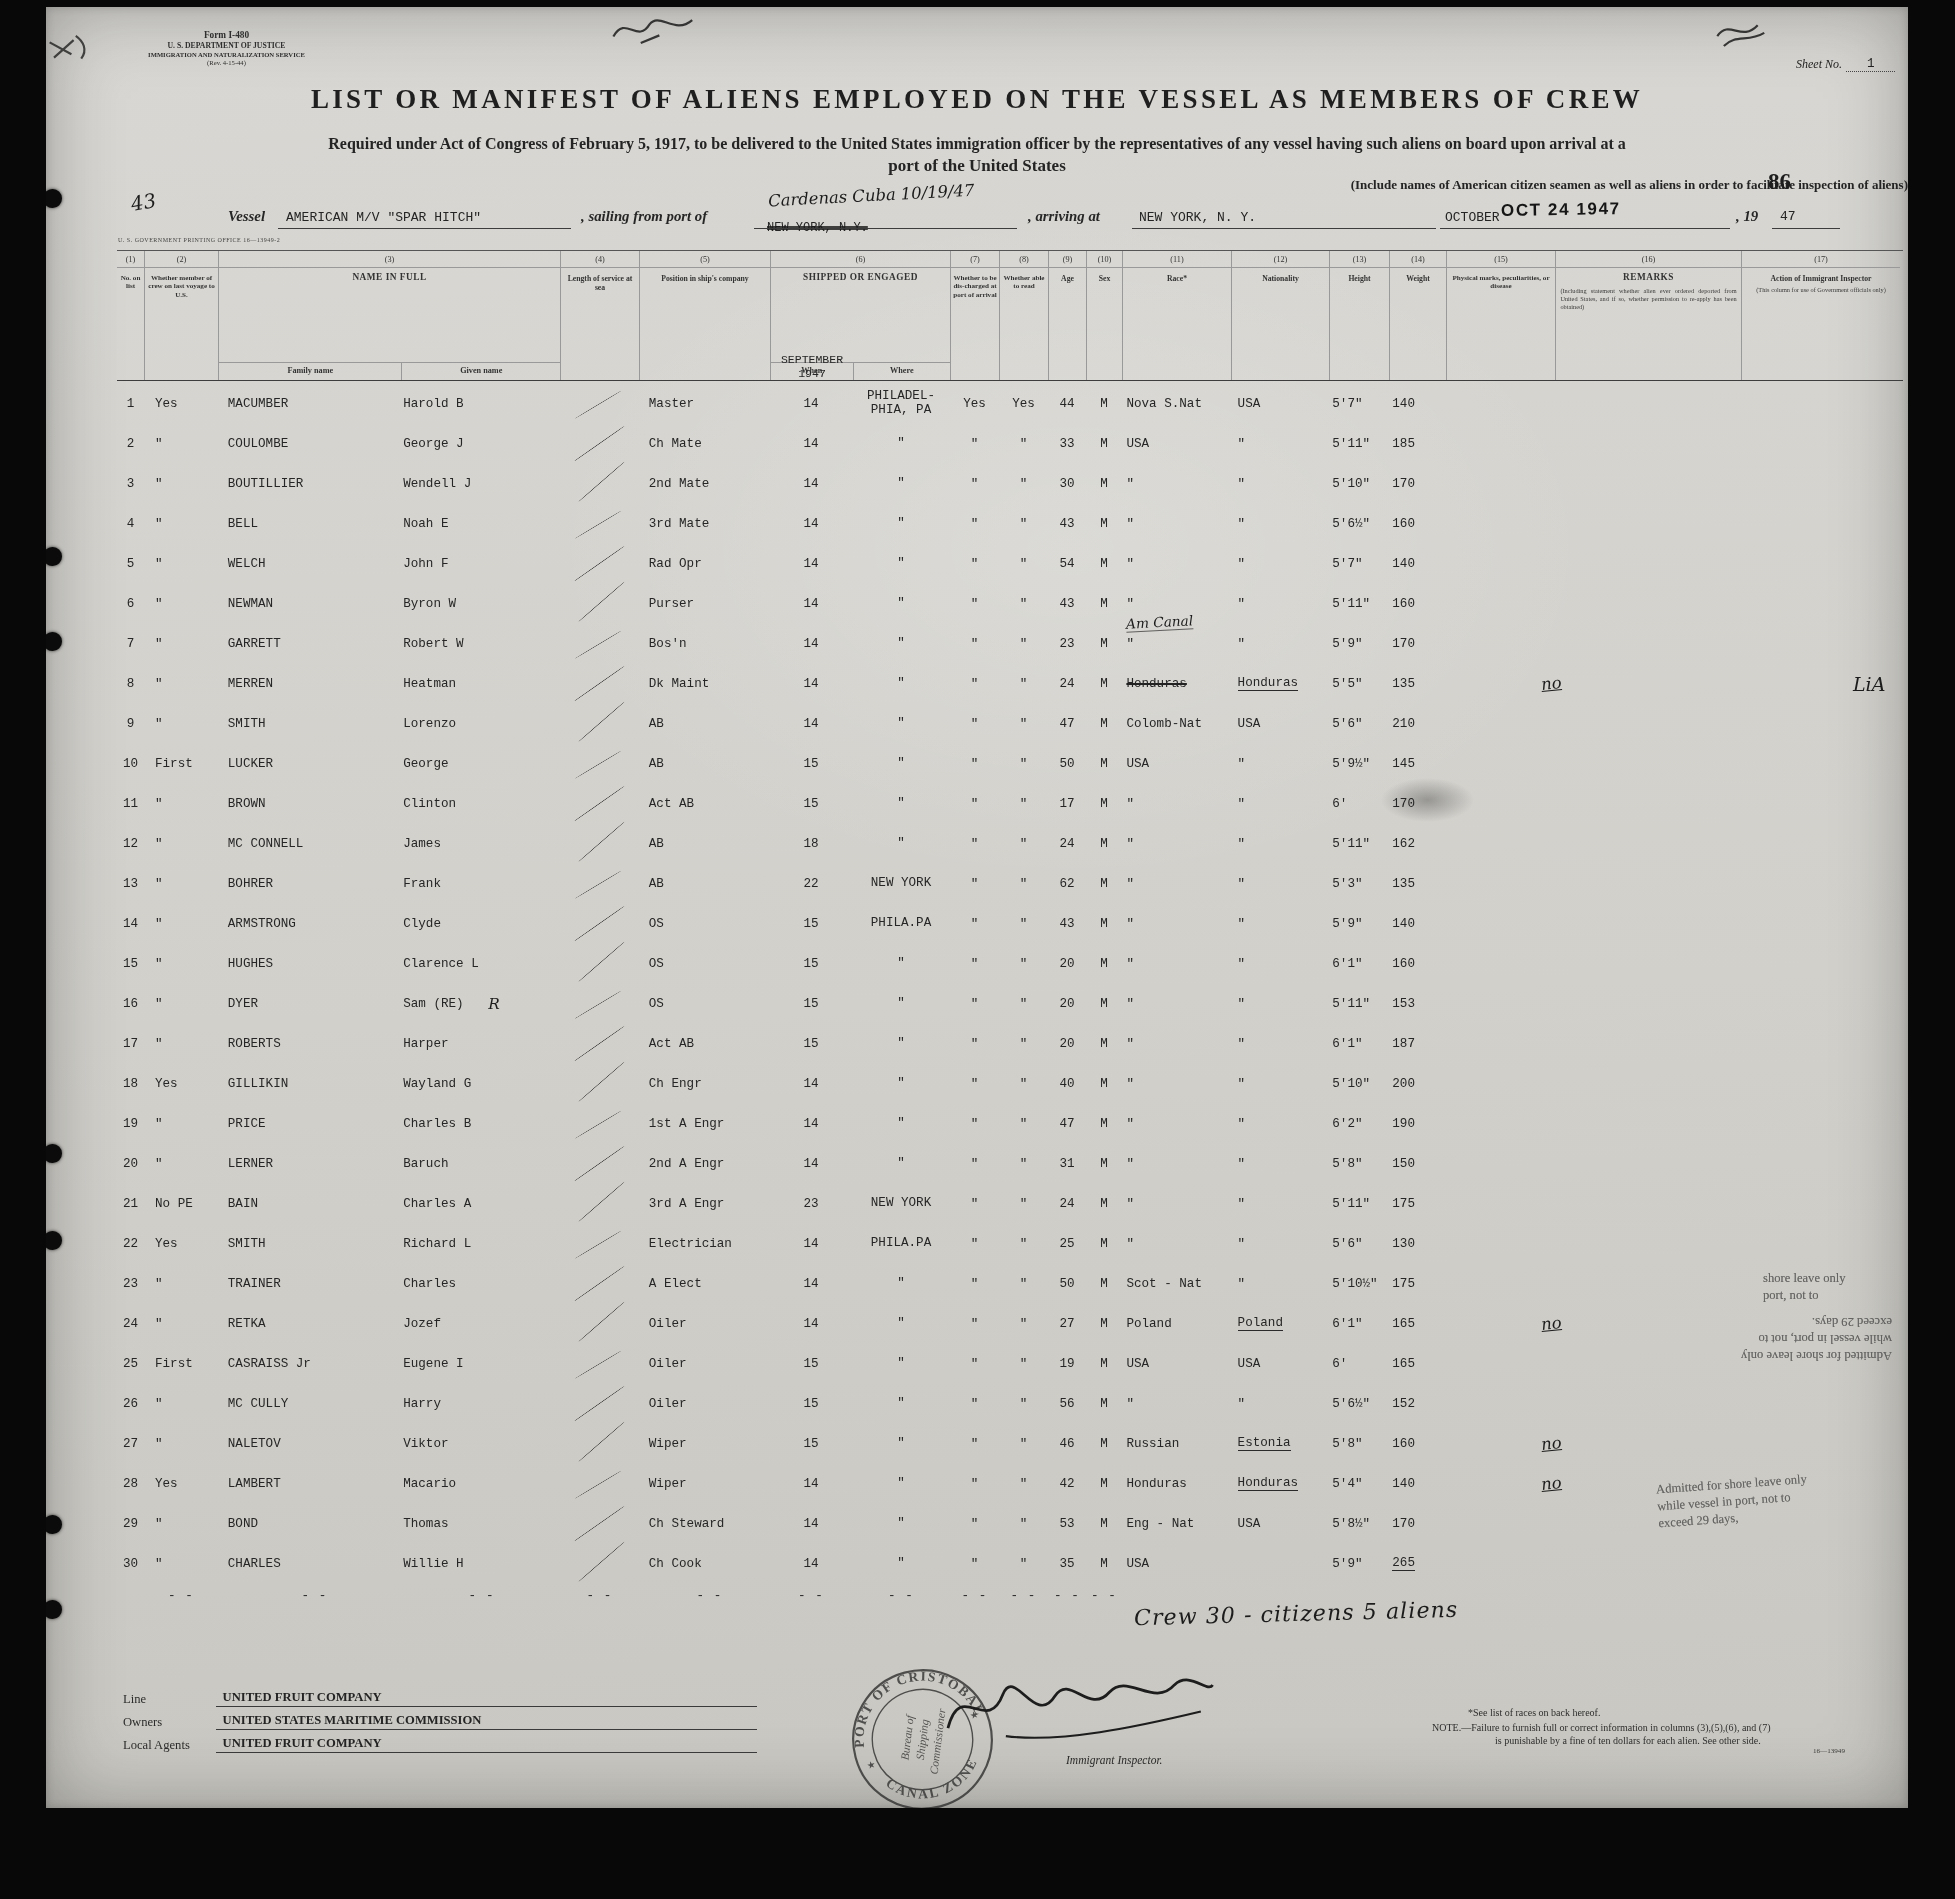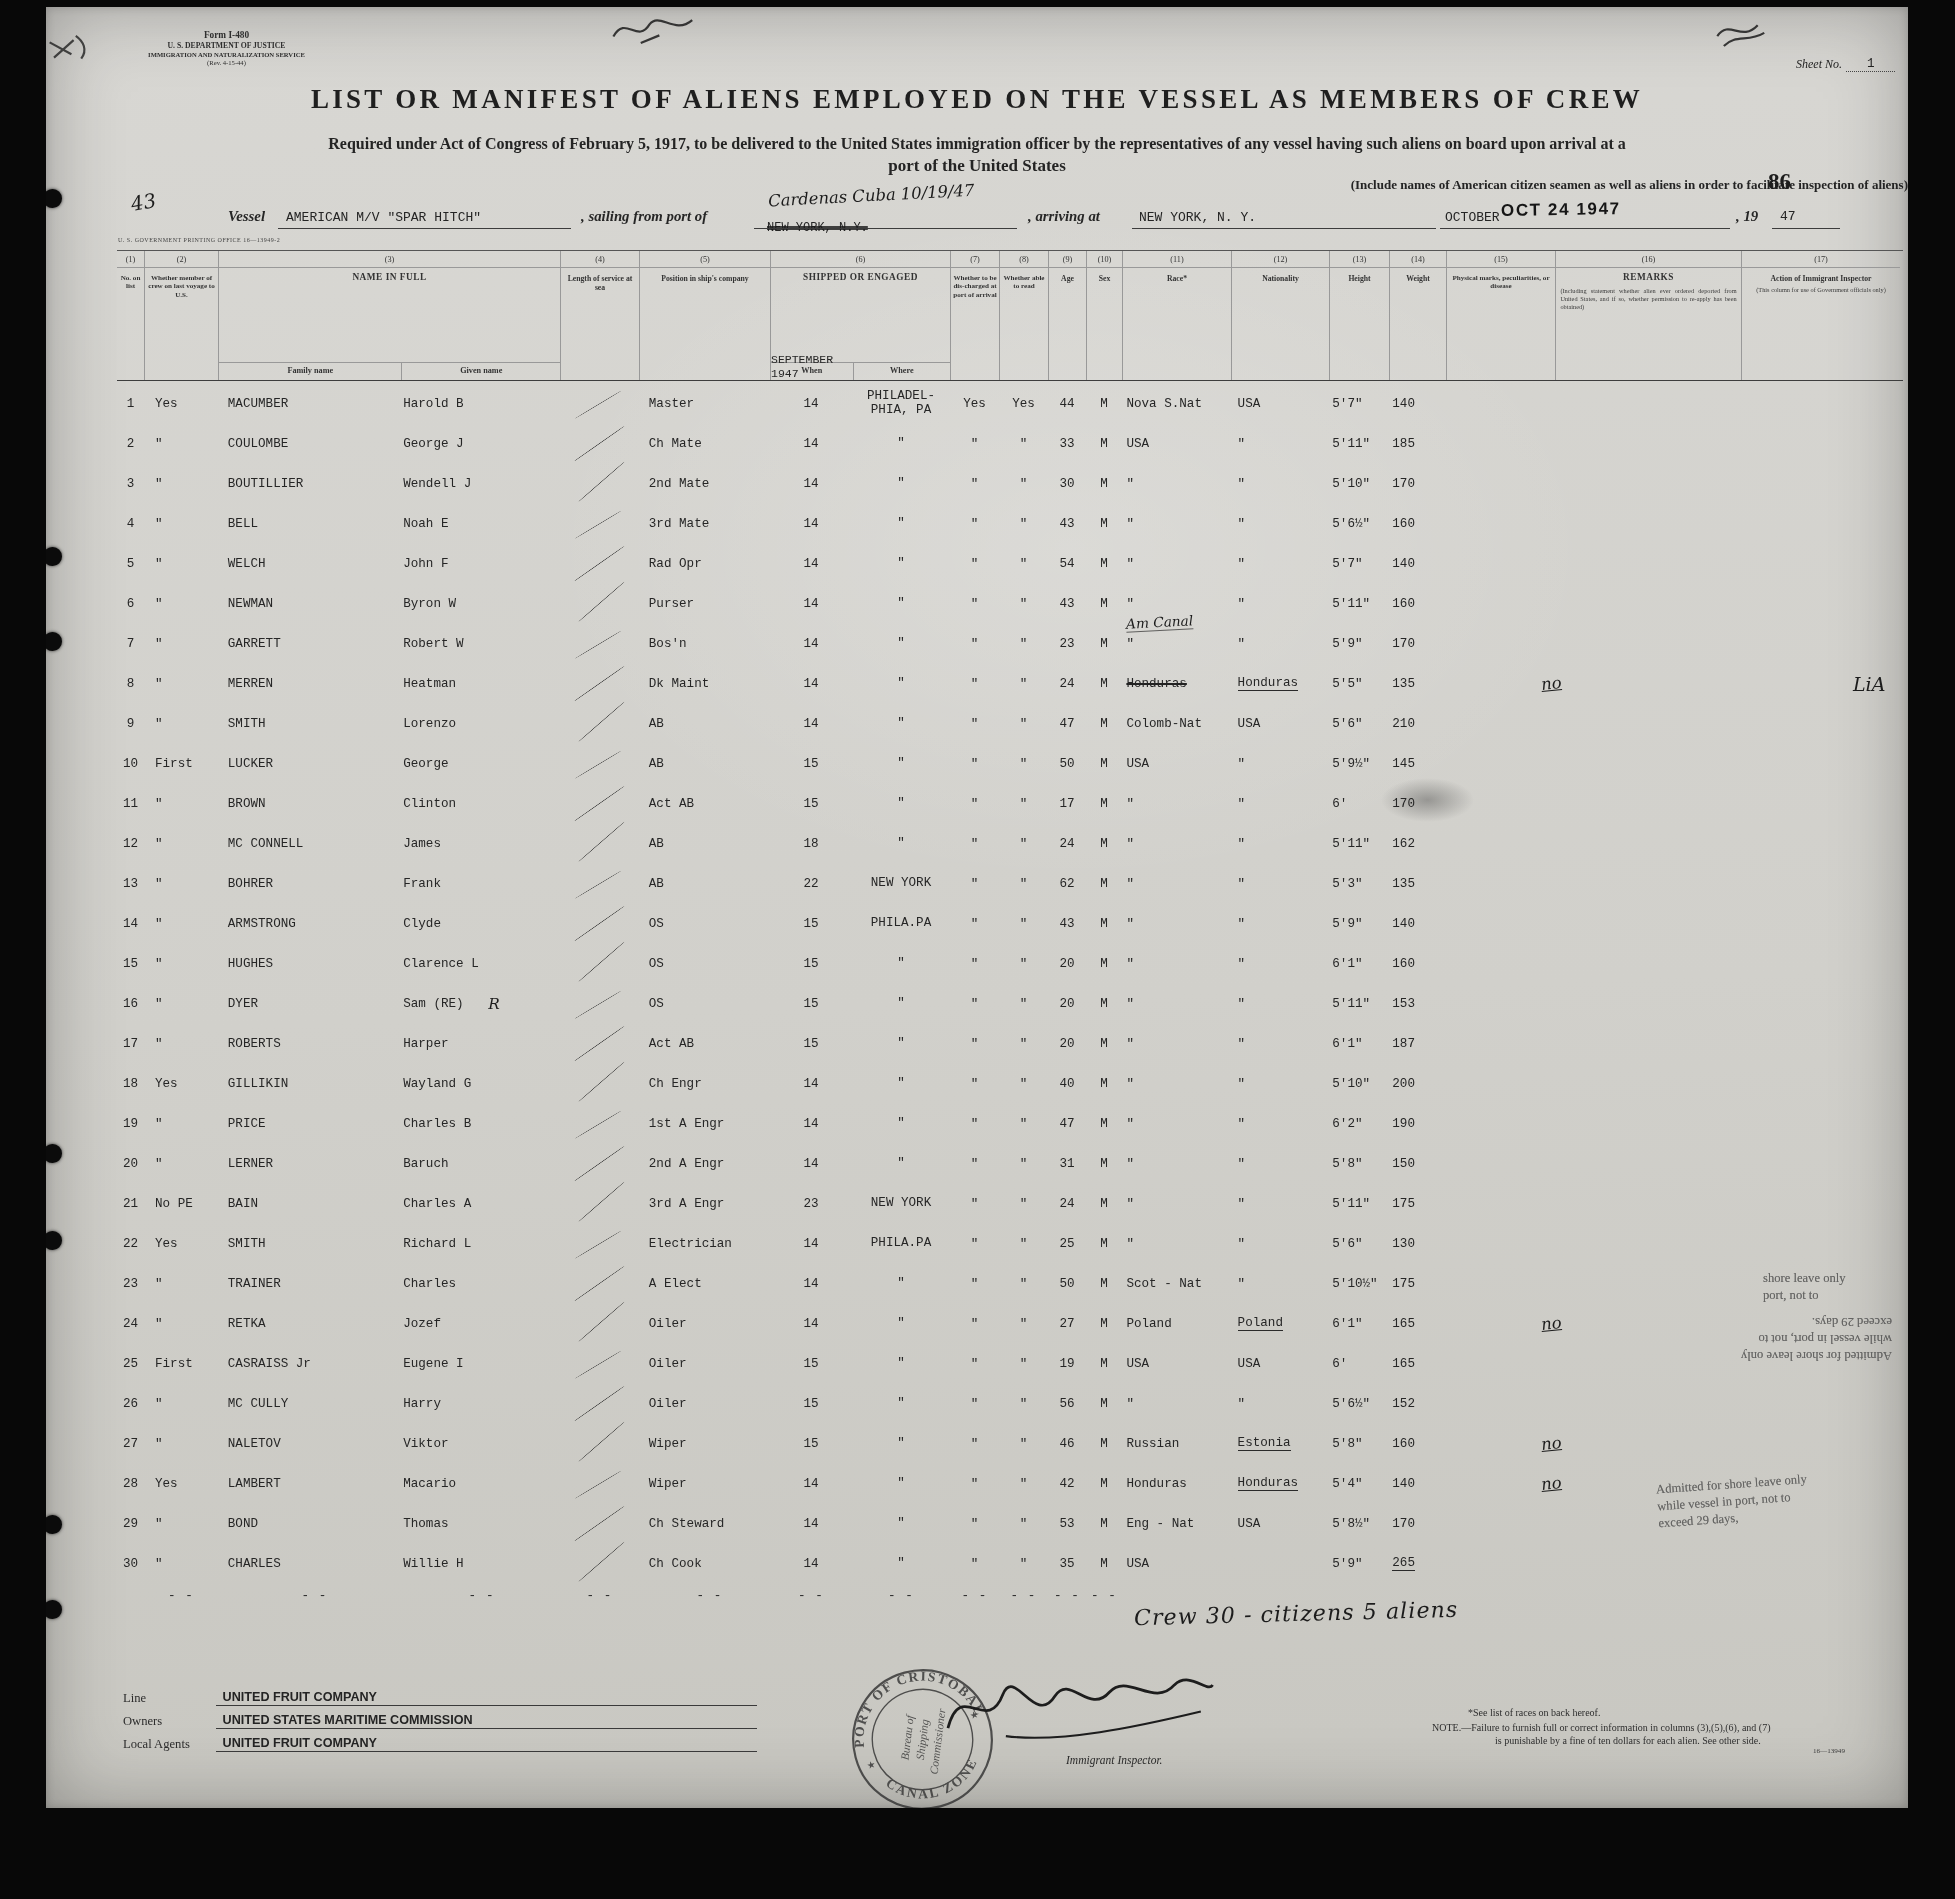--- a/index.html
+++ b/index.html
@@ -64,31 +64,31 @@
   .p18{padding-left:9.8px}.p20{padding-left:11px}
   .wrap span{white-space:normal;line-height:1.05;text-align:center;display:block}
   .check{width:61px;border-bottom:1.6px solid rgba(30,30,30,.85);transform:rotate(-35deg);border-radius:40%}
   .trow:nth-child(3n) .check{transform:rotate(-41deg) translateX(2.7px)}
   .trow:nth-child(3n+1) .check{transform:rotate(-31deg) translateX(-2.2px);width:54px}
   .gnote{margin-left:24.6px;font-size:15.3px}
   .racenote{position:absolute;top:-9.8px;left:4.4px;font-size:13.7px;border-bottom:1.1px solid rgba(30,30,30,.65);transform:rotate(-3deg);z-index:3}
   .remno{font-size:16.4px;margin-left:-13.7px;transform:rotate(-6deg);text-decoration:underline}
   .actnote{margin-left:112px;font-size:19px}
   .dashrow{height:25px;letter-spacing:1.1px}
-  .september{position:absolute;left:725px;top:346px;width:82px;
+  .september{position:absolute;left:725px;top:346px;width:82px;text-align:center;
      font-family:"Liberation Mono",monospace;font-size:11.5px;line-height:1.25;color:#262626;z-index:2}
   
   .shorestamp{position:absolute;font-size:12.6px;line-height:1.35;color:#4c4c4c;opacity:.8;text-shadow:0 0 0.5px rgba(70,70,70,.6)}
   .crewtally{position:absolute;left:1088px;top:1594px;font-size:22px;letter-spacing:1.1px;transform:rotate(-1.5deg);white-space:nowrap}
   .hole{position:absolute;left:-3.3px;width:19.7px;height:19.7px;border-radius:50%;background:#0b0b0b;box-shadow:0 0 3.3px rgba(0,0,0,.8)}
   .smudge{position:absolute;border-radius:50%;background:radial-gradient(closest-side,rgba(40,40,40,.35),transparent);pointer-events:none}
   
   .fline{position:absolute;left:77px;display:flex;align-items:flex-end;width:634px}
   .flabel{width:93px;font-size:12.6px;color:#2c2c2c}
-  .fval{flex:1;font-family:Liberation Sans, sans-serif;font-size:12.6px;font-weight:bold;border-bottom:1.1px solid #3a3a3a;padding:0 0 1.1px 6.6px;color:#242424}
+  .fval{flex:1;font-family:Liberation Serif, serif;font-size:12.6px;font-weight:bold;border-bottom:1.1px solid #3a3a3a;padding:0 0 1.1px 6.6px;color:#242424}
   .insplabel{position:absolute;left:1020px;top:1747px;font-style:italic;font-size:11.5px;color:#2a2a2a}
   .note{position:absolute;font-size:10px;color:#2e2e2e}
   .printcode{position:absolute;left:1767px;top:1740px;font-size:7.1px;color:#3a3a3a}
   svg text{font-family:"Liberation Serif",serif}
 </style>
 </head>
 <body>
 
 <div class="paper">
 

